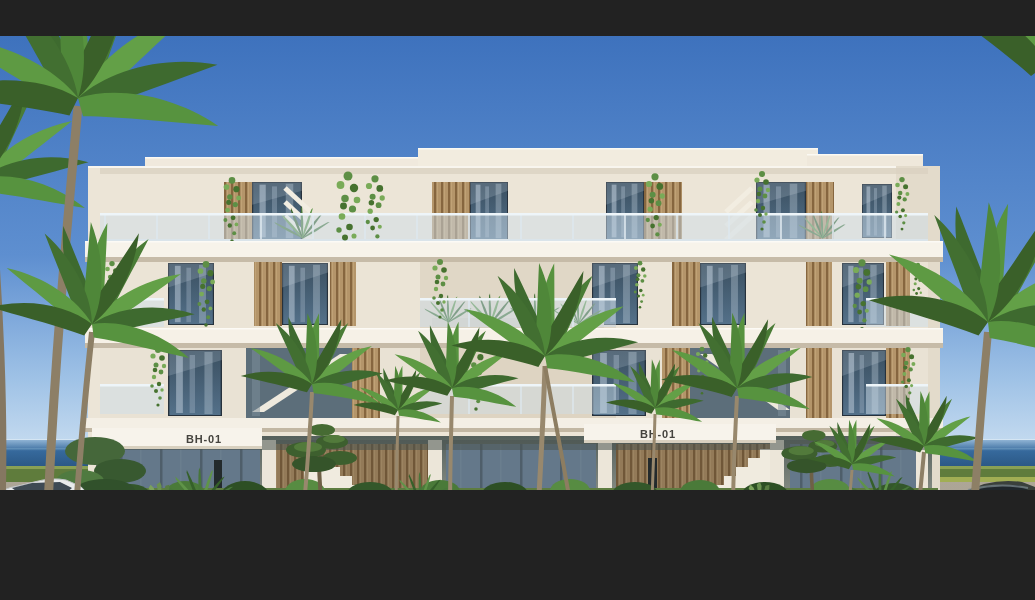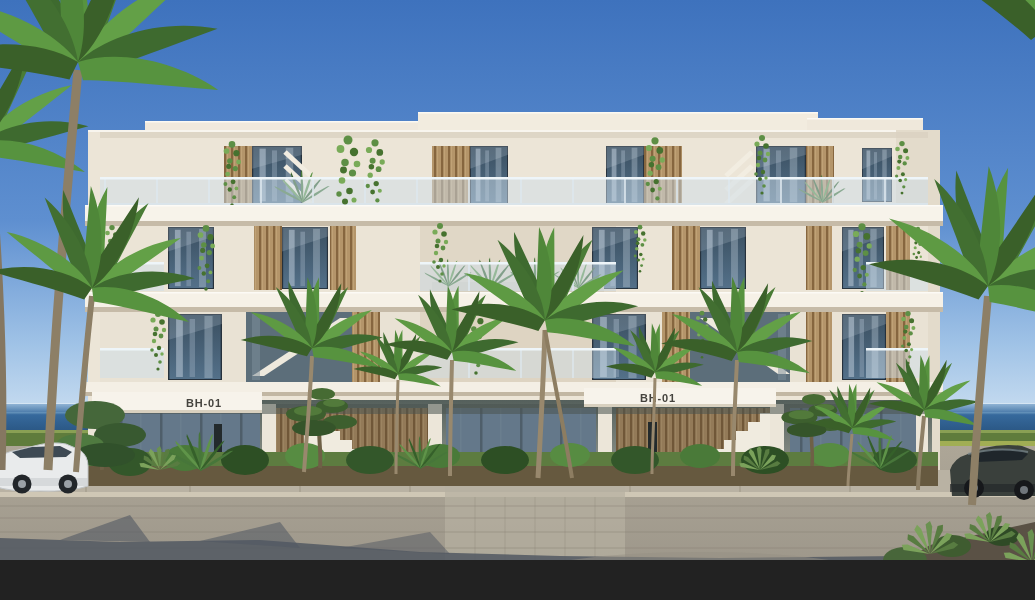--- a/index.html
+++ b/index.html
@@ -1,17 +1,17 @@
 <!DOCTYPE html>
 <html><head>
 <meta charset="utf-8">
 <style>
   html,body{margin:0;padding:0;background:#222;}
-  #stage{width:1035px;height:560px;position:relative;overflow:hidden;
-         font-family:"Liberation Sans", sans-serif;}
+  #stage{width:1035px;height:454px;position:relative;overflow:hidden;
+         font-family:"Liberation Sans", sans-serif;margin-top:36px;}
   svg{display:block;}
   .beam-label{font-family:"Liberation Sans", sans-serif;font-weight:bold;
               font-size:11px;letter-spacing:.8px;fill:#45433e;}
 </style>
 </head>
 <body>
 
 <div id="stage">
 <svg width="1035" height="600" viewBox="0 0 1035 600">
   <defs>

